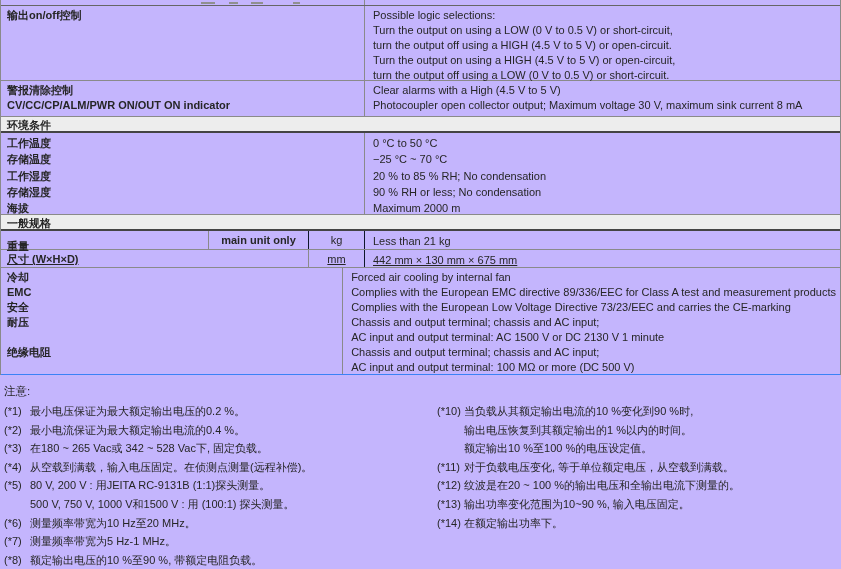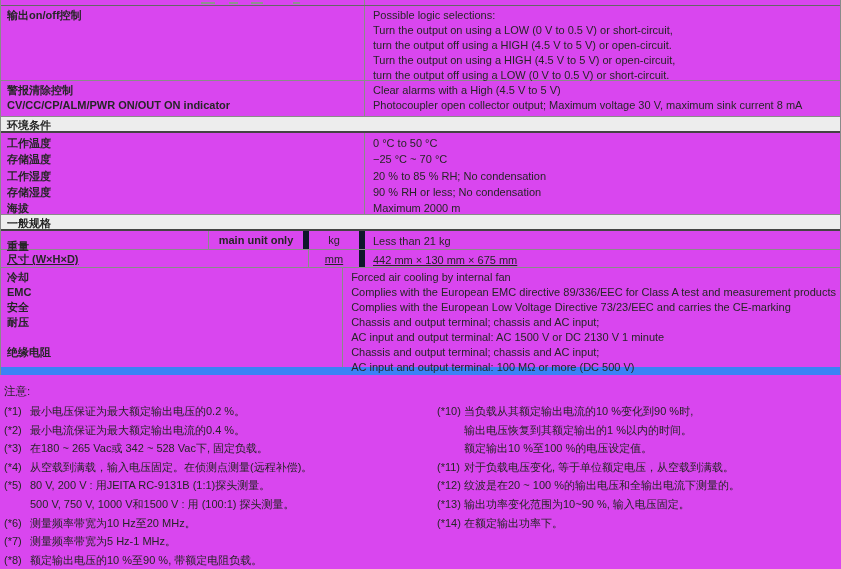--- a/index.html
+++ b/index.html
@@ -3,21 +3,21 @@
 <meta charset="utf-8">
 <style>
   * { margin:0; padding:0; box-sizing:border-box; }
   html,body { background:#ffffff; }
   body {
     width:841px; height:569px; overflow:hidden;
     font-family:"Liberation Sans","DejaVu Sans",sans-serif;
     color:#262626;
     -webkit-font-smoothing:antialiased;
   }
-  .sheet { position:relative; width:841px; height:569px; background:#d946ef; }
+  .sheet { position:relative; width:841px; height:569px; background:#c4b5fd; }
 
   
   .spec-table {
     width:841px;
     border-left:1px solid #8a8a8a;
     border-right:1px solid #8a8a8a;
   }
   .t-row { display:flex; border-bottom:1px solid #8a8a8a; font-size:11px; }
   .t-left {
     width:364px; border-right:1px solid #8a8a8a;
@@ -43,30 +43,30 @@
     font-size:11px; font-weight:bold;
     padding:1px 0 0 6px; line-height:14px;
   }
 
   .row-env { height:82px; }
   .row-env .line { height:16.3px; line-height:16.3px; }
 
   .row-weight { height:19px; }
   .row-dims   { height:18px;text-decoration:underline; }
   .cell-mid {
-    border-right:6px solid #0f172a; display:flex;
+    border-right:1px solid #0f172a; display:flex;
     align-items:center; justify-content:center;
   }
   .cell-qualifier { width:100px; font-weight:bold; }
   .cell-unit { width:56px; }
   .lbl-208 { width:208px; border-right:1px solid #8a8a8a; padding:13px 4px 0 6px; font-weight:bold; display:flex; align-items:center; }
   .lbl-308 { width:308px; border-right:1px solid #8a8a8a; padding:2px 4px 0 6px; font-weight:bold; display:flex; align-items:center; }
   .cell-val { flex:1; padding:2px 4px 0 8px; display:flex; align-items:center; }
 
-  .row-general { height:107px; border-bottom:8px solid #3b82f6; }
+  .row-general { height:107px; border-bottom:1px solid #3b82f6; }
 
   
   .notes { padding:9px 0 0 4px; }
   .notes-title { font-size:11.5px; height:14px; line-height:14px; margin-bottom:4px; }
   .notes-columns { display:flex; align-items:flex-start; }
   .notes-col-left { width:433px; }
   .notes-col-right { flex:1; }
   .note { display:flex; font-size:11px; }
   .note .marker { flex:0 0 26px; line-height:18.6px; }
   .notes-col-right .note .marker { flex:0 0 27px; }

